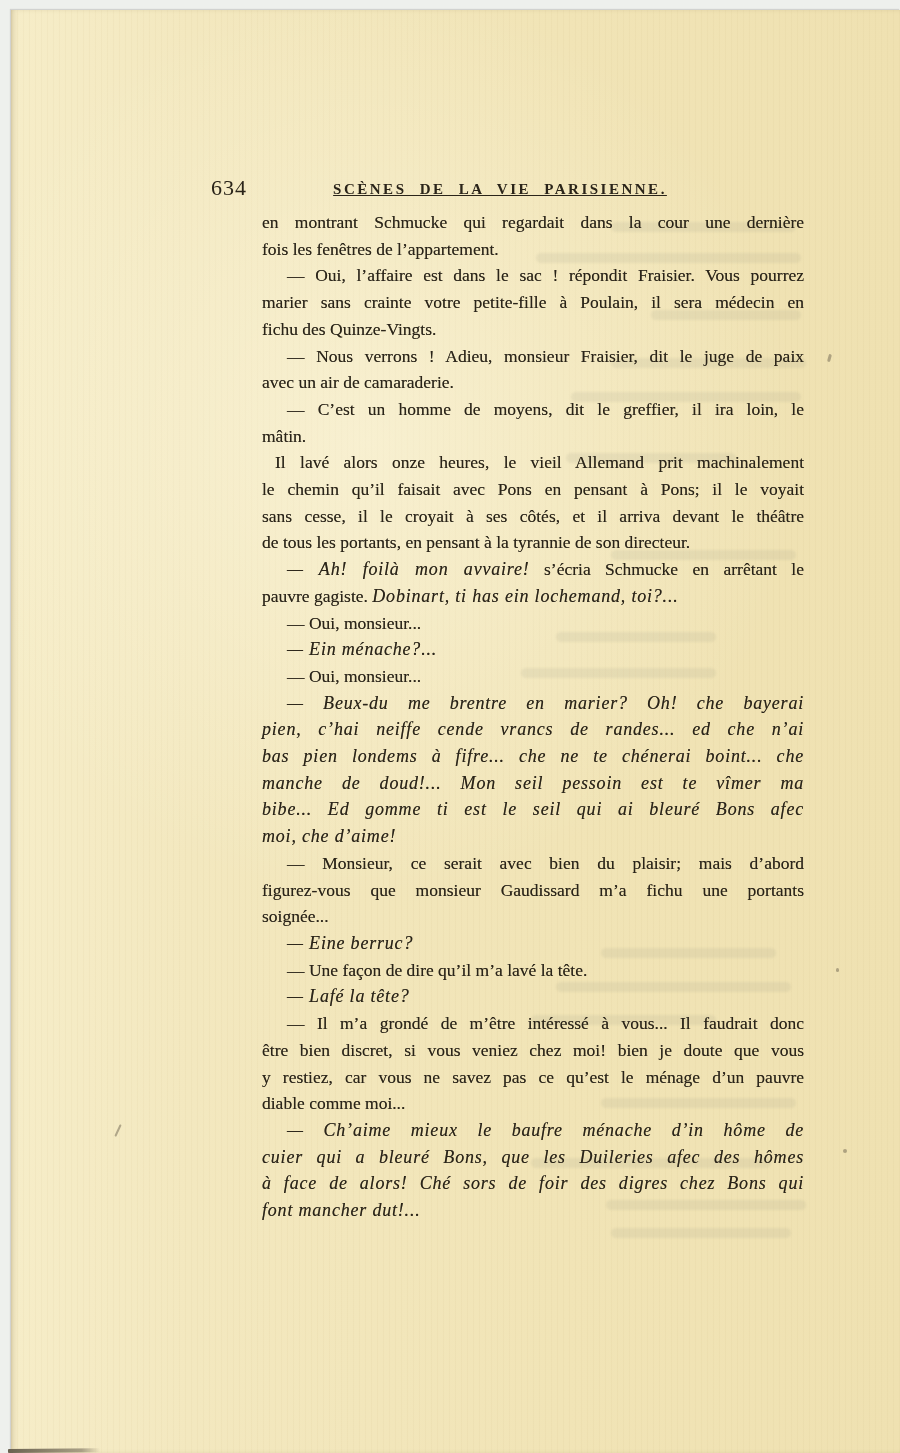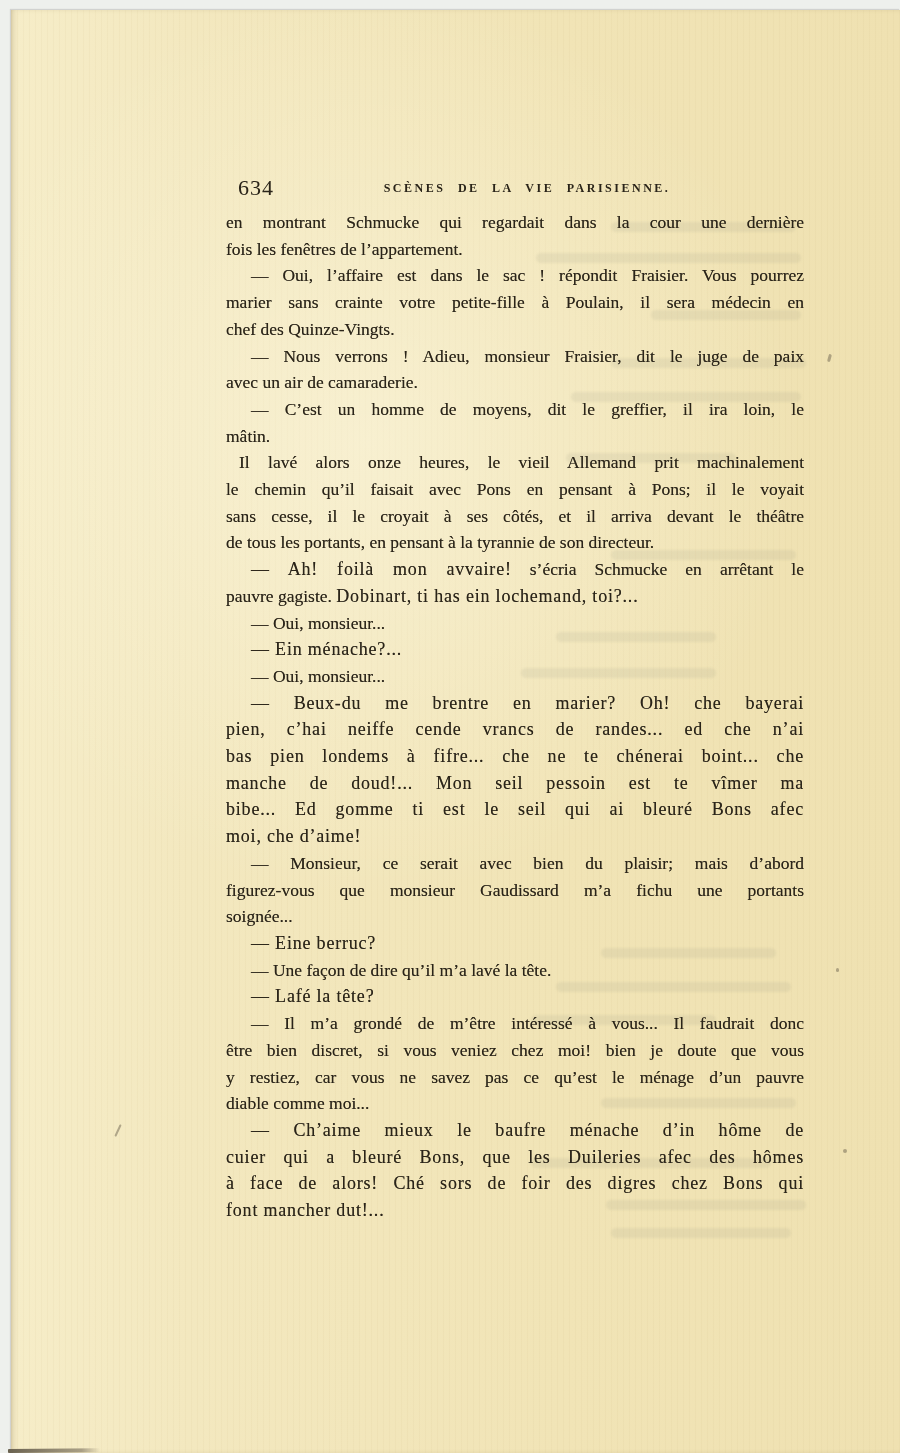--- a/index.html
+++ b/index.html
@@ -7,31 +7,31 @@
           font-family:"Liberation Serif","DejaVu Serif",serif;color:#2a2419;}
   .paper{position:absolute;left:11px;top:10px;width:889px;height:1443px;
          background:
            radial-gradient(ellipse 70% 45% at 40% 30%, rgba(255,252,235,0.45), rgba(255,252,235,0) 70%),
            repeating-linear-gradient(90deg, rgba(190,165,110,0.07) 0 1px, rgba(190,165,110,0) 1px 6px),
            linear-gradient(90deg,#f6edc8 0,#f3e8bf 20%,#f1e4b6 62%,#efe1b1 100%);
          box-shadow: inset 4px 0 7px -4px rgba(120,100,60,0.45), -1px -1px 1px rgba(0,0,0,0.12);}
   .edge-bottom{position:absolute;left:8px;bottom:0;width:92px;height:4px;border-radius:1px;
          background:linear-gradient(90deg,#6a6250,#a99f85 80%,rgba(169,159,133,0));
          transform:rotate(-0.5deg);transform-origin:left bottom;}
-  .header{position:absolute;top:165px;left:227px;width:578px;height:30px;}
+  .header{position:absolute;top:165px;left:200px;width:578px;height:30px;text-decoration:underline;}
   .pnum{position:absolute;left:0;top:0;font-size:22px;letter-spacing:1px;}
-  .rtitle{display:block;text-align:center;font-size:12px;font-weight:700;
+  .rtitle{display:block;text-align:center;font-size:15px;font-weight:700;
           letter-spacing:2.5px;word-spacing:7px;padding-top:6px;}
   .text{position:absolute;left:215px;top:199px;width:578px;font-size:17.5px;
         line-height:26.7px;text-shadow:0 0 0.5px rgba(42,36,25,0.55);}
-  .ln{display:block;min-height:26.7px;}
+  .ln{display:block;min-height:26.7px;margin-left:36px;}
   .j{text-align:justify;text-align-last:justify;}
   .ind{text-indent:25px;}
   .ind2{text-indent:13px;}
-  .it{letter-spacing:0.8px;font-size:18px;}
+  .it{font-style:italic;letter-spacing:0.8px;font-size:18px;}
   .ghost{position:absolute;height:10px;border-radius:5px;background:rgba(148,150,122,0.13);
          filter:blur(1.2px);}
   .artifact{position:absolute;background:rgba(110,100,80,0.5);}
 </style>
 </head>
 <body>
 
 <div class="screen">
   <div class="paper">
 
@@ -57,21 +57,21 @@
     <div class="header">
       <span class="pnum">634</span>
       <span class="rtitle">SCÈNES DE LA VIE PARISIENNE.</span>
     </div>
 
     <div class="text">
       <div class="ln j">en montrant Schmucke qui regardait dans la cour une dernière</div>
       <div class="ln">fois les fenêtres de l’appartement.</div>
       <div class="ln j ind">— Oui, l’affaire est dans le sac ! répondit Fraisier. Vous pourrez</div>
       <div class="ln j">marier sans crainte votre petite-fille à Poulain, il sera médecin en</div>
-      <div class="ln">chef des Quinze-Vingts.</div>
+      <div class="ln">fichu des Quinze-Vingts.</div>
       <div class="ln j ind">— Nous verrons ! Adieu, monsieur Fraisier, dit le juge de paix</div>
       <div class="ln">avec un air de camaraderie.</div>
       <div class="ln j ind">— C’est un homme de moyens, dit le greffier, il ira loin, le</div>
       <div class="ln">mâtin.</div>
       <div class="ln j ind2">Il lavé alors onze heures, le vieil Allemand prit machinalement</div>
       <div class="ln j">le chemin qu’il faisait avec Pons en pensant à Pons; il le voyait</div>
       <div class="ln j">sans cesse, il le croyait à ses côtés, et il arriva devant le théâtre</div>
       <div class="ln">de tous les portants, en pensant à la tyrannie de son directeur.</div>
       <div class="ln j ind"><span class="it">— Ah! foilà mon avvaire!</span><span> s’écria Schmucke en arrêtant le</span></div>
       <div class="ln"><span>pauvre gagiste. </span><span class="it">Dobinart, ti has ein lochemand, toi?...</span></div>

